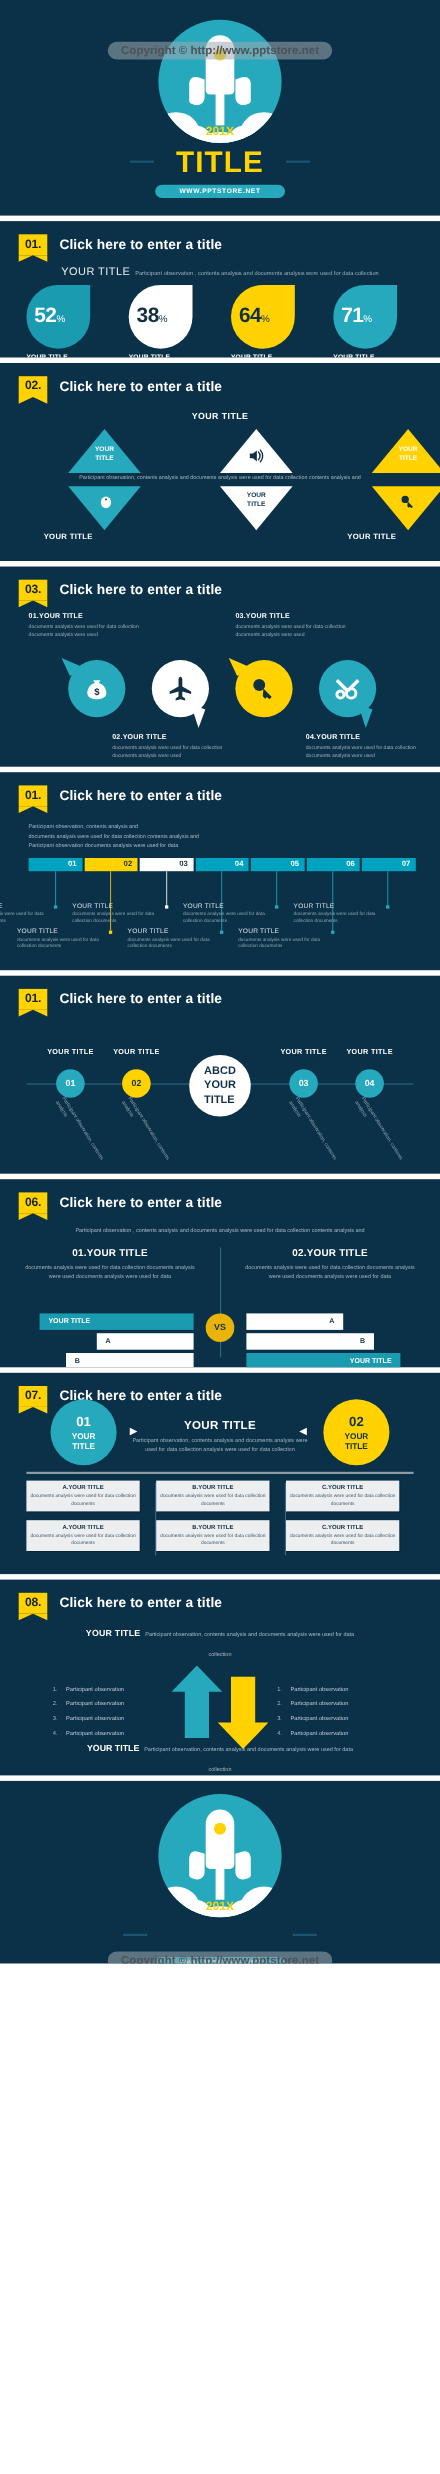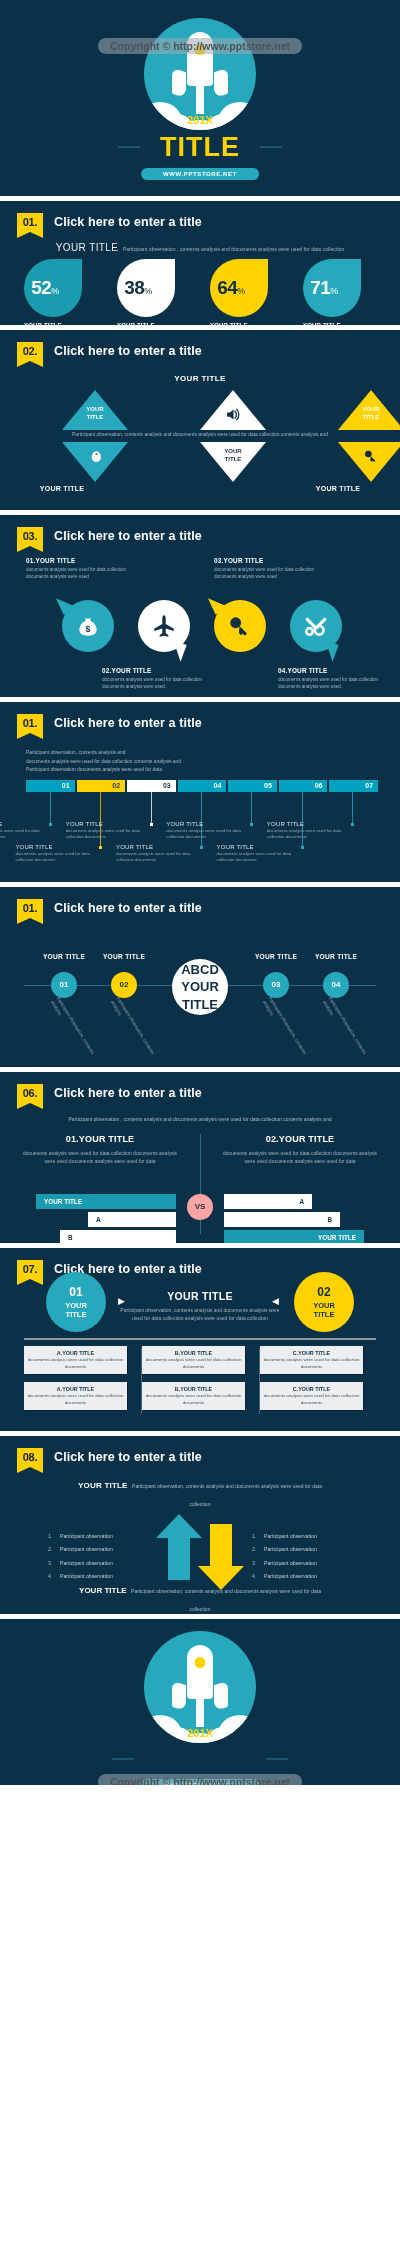--- a/index.html
+++ b/index.html
@@ -80,31 +80,31 @@
 
   
   #s5{height:180px;}
   .s5-axis{position:absolute;left:24px;right:24px;top:98px;height:1px;background:#2f6985;}
   .s5-node{position:absolute;border-radius:50%;color:#fff;font-weight:bold;text-align:center;}
   .s5-top{position:absolute;width:70px;text-align:center;color:#fff;font-size:6.6px;font-weight:bold;letter-spacing:.3px;}
   .s5-diag{position:absolute;color:#8fa3b1;font-size:4.6px;line-height:1.5;width:70px;
      transform:rotate(58deg);transform-origin:0 0;}
   .s5-center{position:absolute;left:50%;transform:translateX(-50%);top:72px;width:56px;height:56px;border-radius:50%;
      background:#fff;display:flex;align-items:center;justify-content:center;}
-  .s5-center span{color:#123044;font-size:13px;font-weight:bold;line-height:1.35;text-align:center;}
+  .s5-center span{color:#123044;font-size:10px;font-weight:bold;line-height:1.35;}
 
   
   #s6{height:171px;}
   .s6-lead{position:absolute;left:60px;right:60px;top:43px;text-align:center;color:#a9b9c4;font-size:5px;line-height:1.65;}
   .s6-div{position:absolute;left:200px;top:62px;width:1px;height:100px;background:#2f6985;}
   .s6-h{position:absolute;color:#fff;font-size:9px;font-weight:bold;letter-spacing:.2px;}
   .s6-d{position:absolute;color:#a2b3bf;font-size:5px;line-height:1.65;width:160px;text-align:center;}
   .s6-row{position:absolute;height:15px;font-size:6.4px;font-weight:bold;line-height:15px;box-sizing:border-box;padding:0 8px;}
   .vs{position:absolute;left:50%;transform:translateX(-50%);top:122px;width:26px;height:26px;border-radius:50%;
-     background:#fca5a5;color:#123044;font-size:8px;font-weight:bold;text-align:center;line-height:26px;}
+     background:#eab308;color:#123044;font-size:8px;font-weight:bold;text-align:center;line-height:26px;}
 
   
   #s7{height:183px;}
   .s7-c{position:absolute;width:60px;height:60px;border-radius:50%;text-align:center;font-weight:bold;}
   .s7-c .n{font-size:12px;line-height:1.5;padding-top:11px;}
   .s7-c .l{font-size:7.5px;line-height:1.25;}
   .s7-mid{position:absolute;left:120px;width:160px;text-align:center;}
   .s7-mid .t{color:#fff;font-size:10.5px;font-weight:bold;letter-spacing:.3px;}
   .s7-mid .d{color:#a2b3bf;font-size:5px;line-height:1.65;margin-top:4px;}
   .s7-hr{position:absolute;left:24px;right:24px;top:90px;height:1.5px;background:#8f9ba3;}

